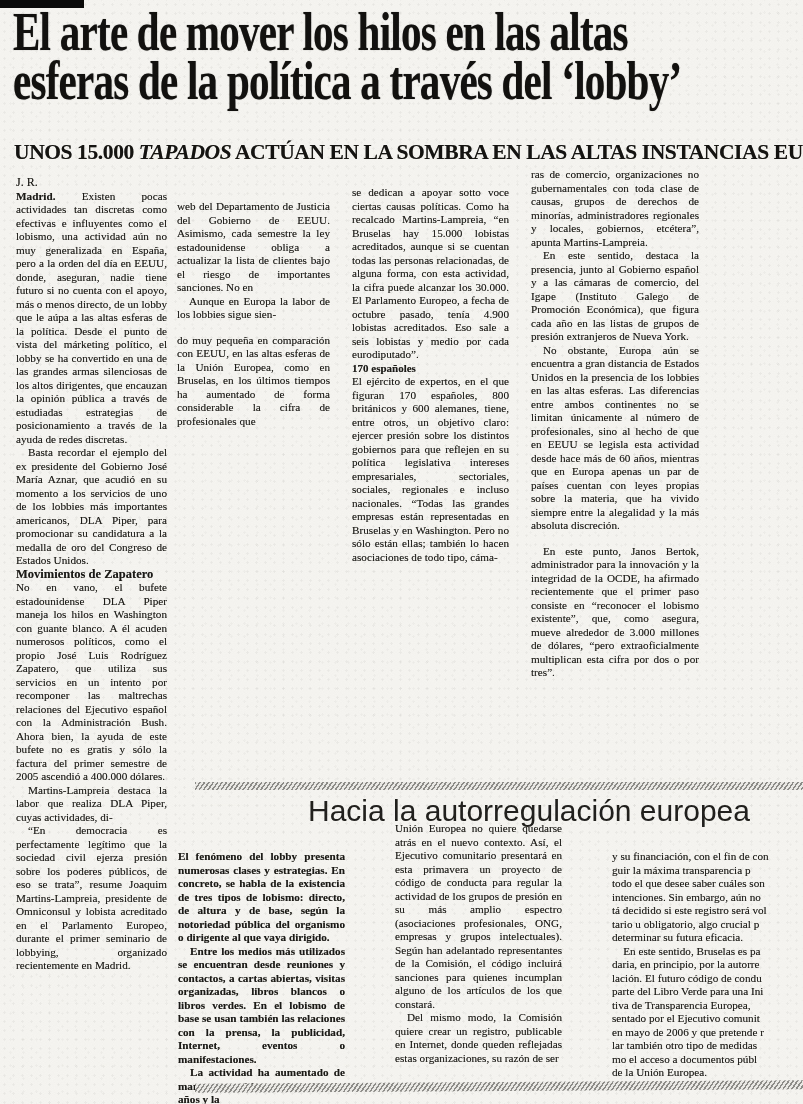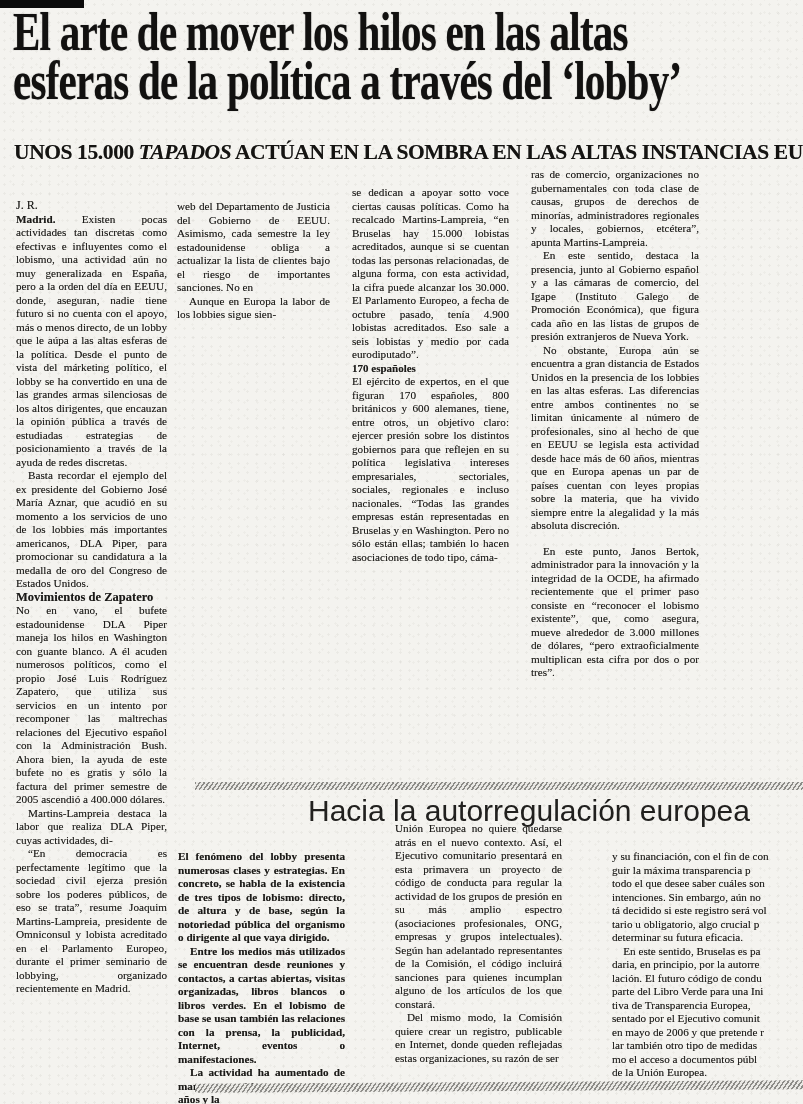--- a/index.html
+++ b/index.html
@@ -31,21 +31,21 @@
     position:absolute;font-size:11.2px;line-height:13.5px;text-align:justify;
     color:#1b1a18;text-shadow:0 0 .4px rgba(30,28,25,.45);
   }
   .col p{margin:0;}
   .col p.ind{text-indent:12px;}
   .col p.gap{margin-top:12px;}
   .byline{margin:0 0 6px 0;font-size:12px;}
   .lead{font-weight:bold;}
   .subh{margin:14px 0 1px 0;font-weight:bold;font-size:12.5px;}
   .subh2{margin:8px 0 1px 0;font-weight:bold;font-size:11px;}
-  #col1{left:16px;top:176px;width:151px;margin-top:23px;}
+  #col1{left:16px;top:176px;width:151px;}
   #col2{left:177px;top:188px;width:153px;}
   #col3{left:352px;top:186px;width:157px;}
   #col4{left:531px;top:168px;width:168px;}
   .hatch{
     position:absolute;height:8px;
     background:repeating-linear-gradient(125deg,#8d8c88 0 1.5px,#e9e8e4 1.5px 3.6px);
   }
   #hatch-top{left:195px;top:782px;width:608px;}
   #hatch-bottom{left:195px;top:1082px;width:608px;height:9px;transform:rotate(-0.35deg);}
   .box-title{
@@ -78,20 +78,21 @@
     <p class="ind">Basta recordar el ejemplo del ex presidente del Gobierno José María Aznar, que acudió en su momento a los servicios de uno de los lobbies más importantes americanos, DLA Piper, para promocionar su candidatura a la medalla de oro del Congreso de Estados Unidos.</p>
     <p class="subh">Movimientos de Zapatero</p>
     <p>No en vano, el bufete estadounidense DLA Piper maneja los hilos en Washington con guante blanco. A él acuden numerosos políticos, como el propio José Luis Rodríguez Zapatero, que utiliza sus servicios en un intento por recomponer las maltrechas relaciones del Ejecutivo español con la Administración Bush. Ahora bien, la ayuda de este bufete no es gratis y sólo la factura del primer semestre de 2005 ascendió a 400.000 dólares.</p>
     <p class="ind">Martins-Lampreia destaca la labor que realiza DLA Piper, cuyas actividades, di-</p>
     <p class="ind">“En democracia es perfectamente legítimo que la sociedad civil ejerza presión sobre los poderes públicos, de eso se trata”, resume Joaquim Martins-Lampreia, presidente de Omniconsul y lobista acreditado en el Parlamento Europeo, durante el primer seminario de lobbying, organizado recientemente en Madrid.</p>
   </div>
 
   <div class="col" id="col2">
     <p class="gap">web del Departamento de Justicia del Gobierno de EEUU. Asimismo, cada semestre la ley estadounidense obliga a actualizar la lista de clientes bajo el riesgo de importantes sanciones. No en</p>
     <p class="ind">Aunque en Europa la labor de los lobbies sigue sien-</p>
+    <p class="gap">do muy pequeña en comparación con EEUU, en las altas esferas de la Unión Europea, como en Bruselas, en los últimos tiempos ha aumentado de forma considerable la cifra de profesionales que</p>
   </div>
 
   <div class="col" id="col3">
     <p>se dedican a apoyar sotto voce ciertas causas políticas. Como ha recalcado Martins-Lampreia, “en Bruselas hay 15.000 lobistas acreditados, aunque si se cuentan todas las personas relacionadas, de alguna forma, con esta actividad, la cifra puede alcanzar los 30.000. El Parlamento Europeo, a fecha de octubre pasado, tenía 4.900 lobistas acreditados. Eso sale a seis lobistas y medio por cada eurodiputado”.</p>
     <p class="subh2">170 españoles</p>
     <p>El ejército de expertos, en el que figuran 170 españoles, 800 británicos y 600 alemanes, tiene, entre otros, un objetivo claro: ejercer presión sobre los distintos gobiernos para que reflejen en su política legislativa intereses empresariales, sectoriales, sociales, regionales e incluso nacionales. “Todas las grandes empresas están representadas en Bruselas y en Washington. Pero no sólo están ellas; también lo hacen asociaciones de todo tipo, cáma-</p>
   </div>
 
   <div class="col" id="col4">
     <p>ras de comercio, organizaciones no gubernamentales con toda clase de causas, grupos de derechos de minorías, administradores regionales y locales, gobiernos, etcétera”, apunta Martins-Lampreia.</p>

